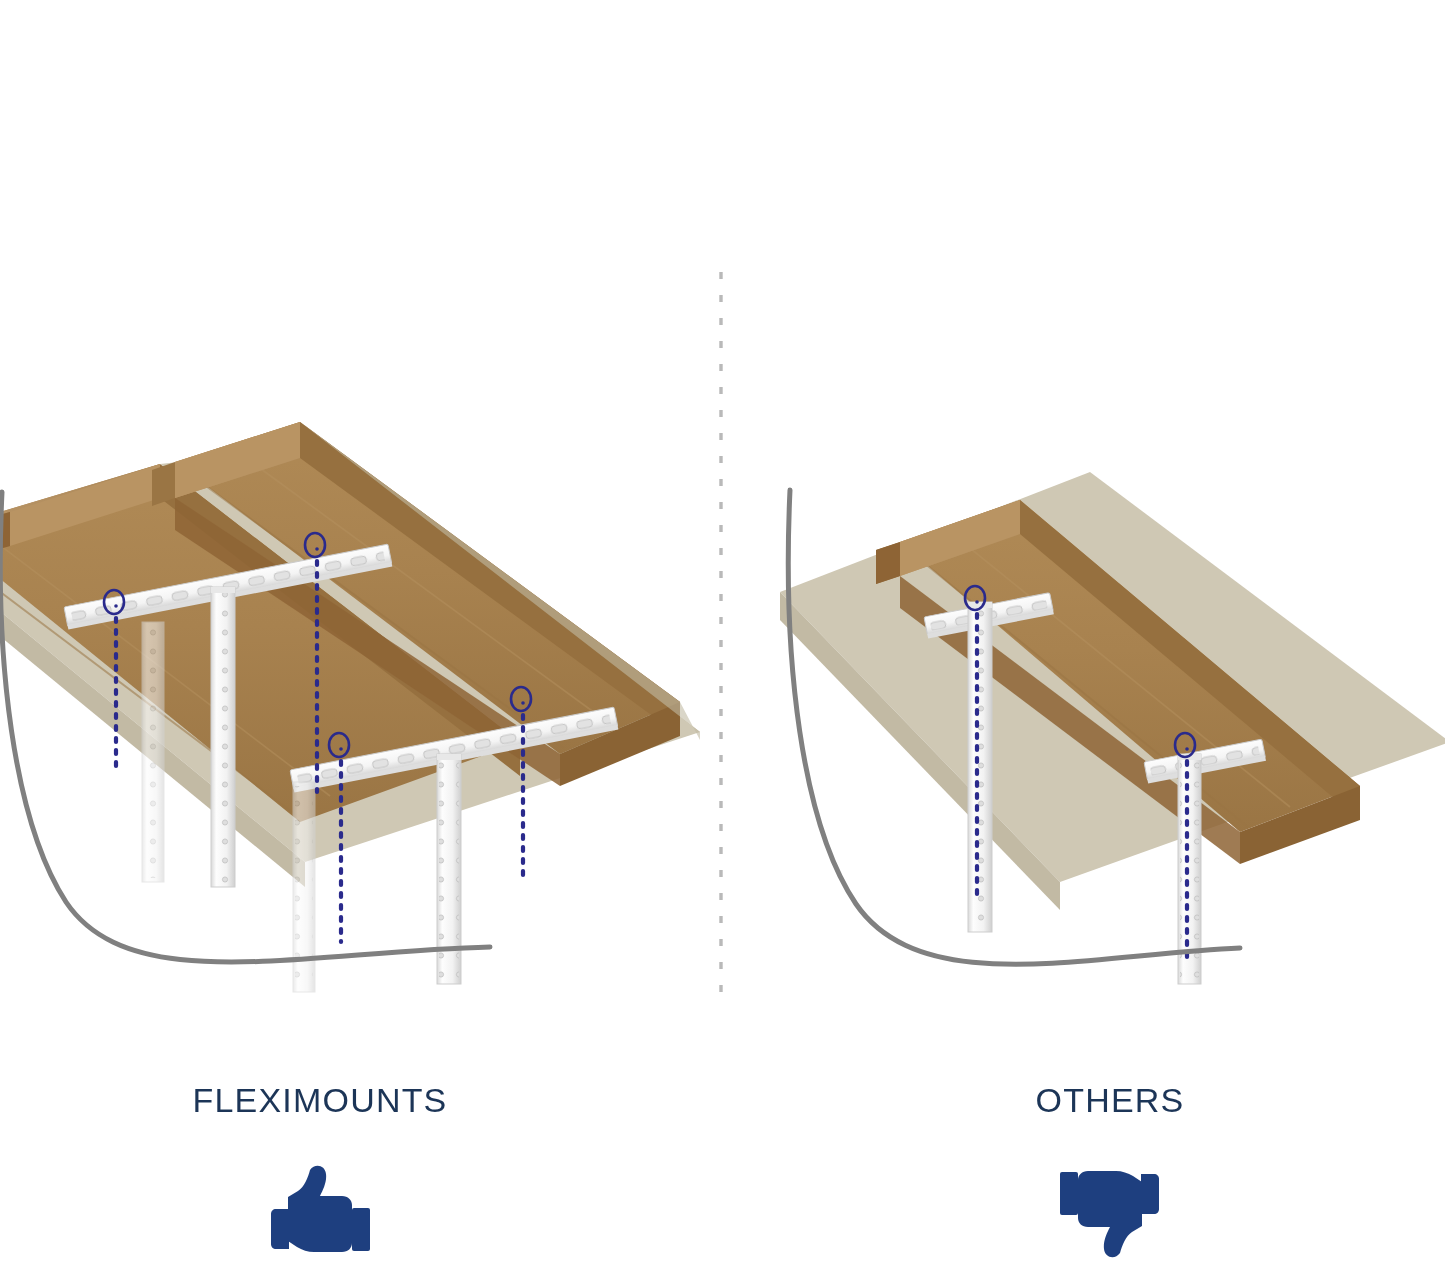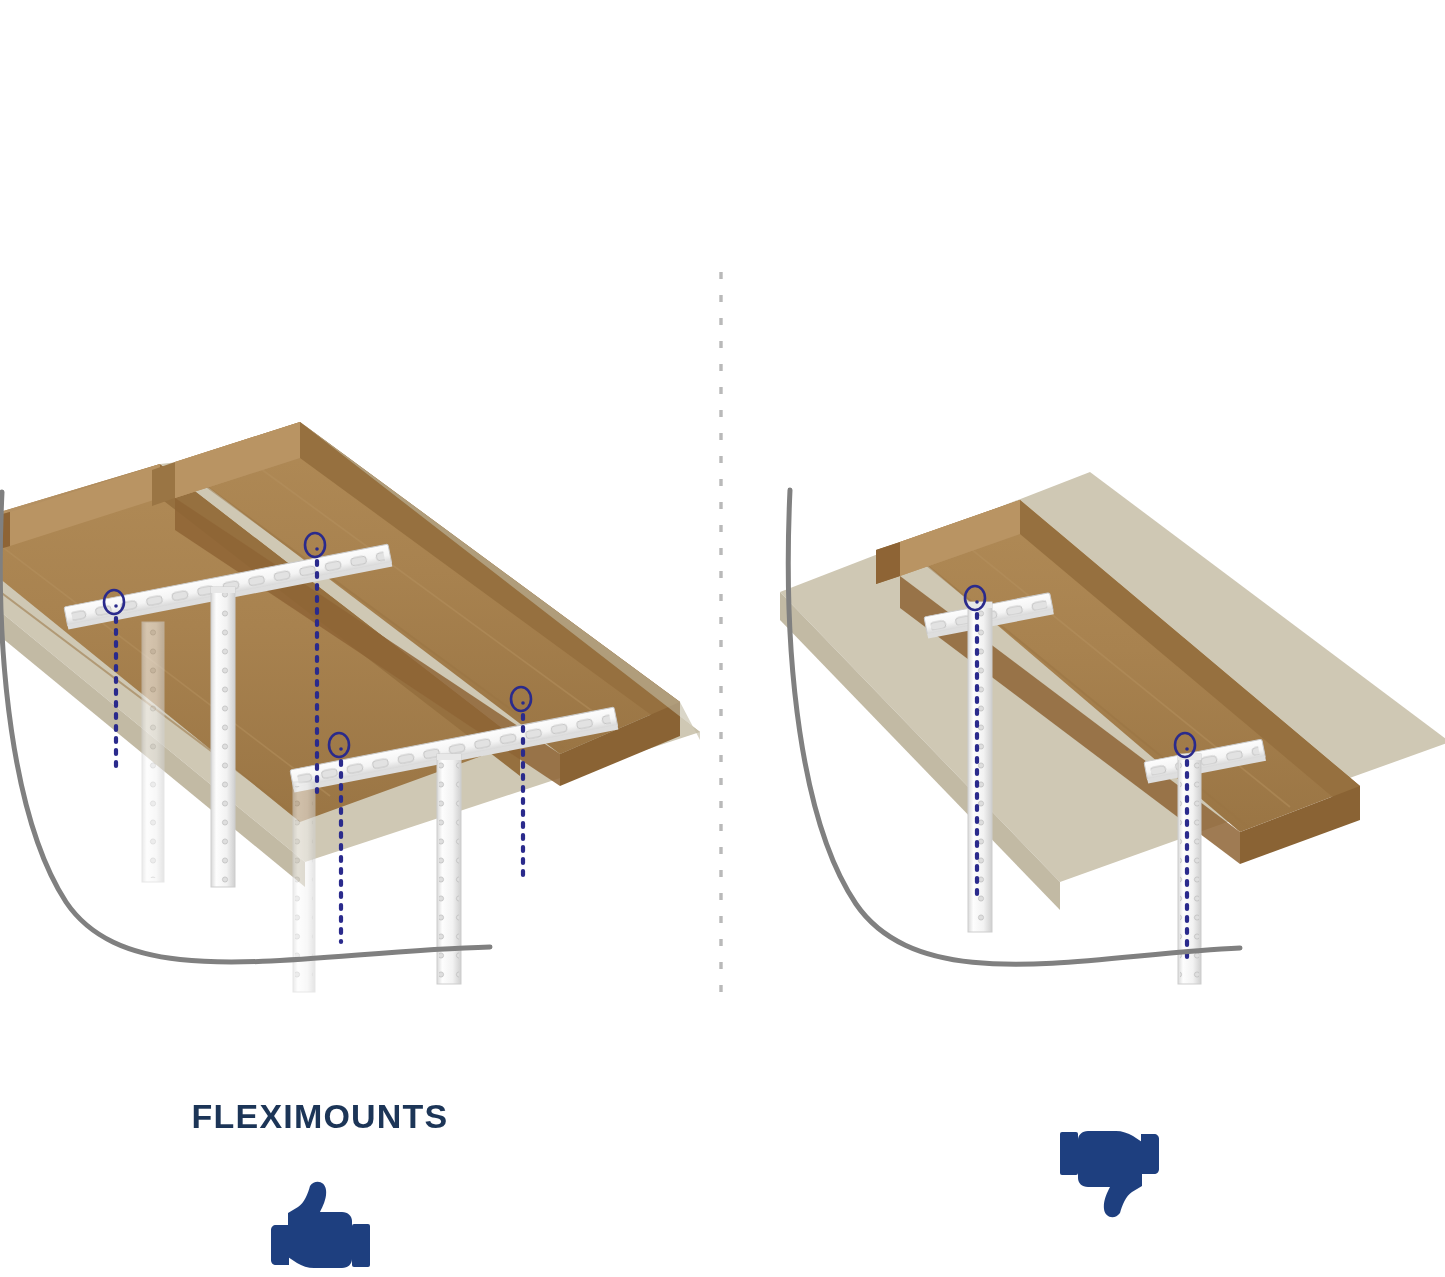--- a/index.html
+++ b/index.html
@@ -46,27 +46,26 @@
   .stage{position:absolute;left:0;top:262px;width:1445px;height:800px;}
   .stage svg{display:block;}
 
   
   .footer{position:absolute;left:0;top:1080px;width:1445px;height:197px;}
   .col{position:absolute;top:0;width:640px;text-align:center;}
   .col.left{left:0px;}
   .col.right{left:790px;}
   .brand{
     font-family:"Liberation Sans", sans-serif;
-    font-weight:700;
+    font-weight:400;
     font-size:34px;
     letter-spacing:1.2px;
     color:#1c3557;
     line-height:40px;
     white-space:nowrap;
-    margin-top:16px;
   }
   .thumb{margin-top:44px;display:flex;justify-content:center;}
 </style>
 </head>
 <body>
 
 <div class="page">
 
 
   <div class="stage">
@@ -284,20 +283,21 @@
             <path d="M40 6 c5,-7 15,-5 16,4 c1,8 -3,16 -6,22 l22,0 c6,0 10,4 10,9 l0,38 c0,5 -4,9 -10,9
                      l-28,0 c-6,0 -12,-2 -17,-5 l-9,-6 l0,-44 l10,-6 c6,-4 10,-13 12,-21 z"></path>
             <rect x="82" y="44" width="18" height="43" rx="2"></rect>
             <path d="M6 45 l13,0 l0,40 l-13,0 c-3,0 -5,-2 -5,-5 l0,-30 c0,-3 2,-5 5,-5 z"></path>
           </g>
         </svg>
       </div>
     </div>
 
     <div class="col right">
+      <div class="brand">OTHERS</div>
       <div class="thumb">
         <svg width="100" height="95" viewBox="0 0 100 95" xmlns="http://www.w3.org/2000/svg">
           <g fill="#1e3f7f" transform="translate(100,95) scale(-1,-1)">
             <path d="M40 6 c5,-7 15,-5 16,4 c1,8 -3,16 -6,22 l22,0 c6,0 10,4 10,9 l0,38 c0,5 -4,9 -10,9
                      l-28,0 c-6,0 -12,-2 -17,-5 l-9,-6 l0,-44 l10,-6 c6,-4 10,-13 12,-21 z"></path>
             <rect x="82" y="44" width="18" height="43" rx="2"></rect>
             <path d="M6 45 l13,0 l0,40 l-13,0 c-3,0 -5,-2 -5,-5 l0,-30 c0,-3 2,-5 5,-5 z"></path>
           </g>
         </svg>
       </div>

